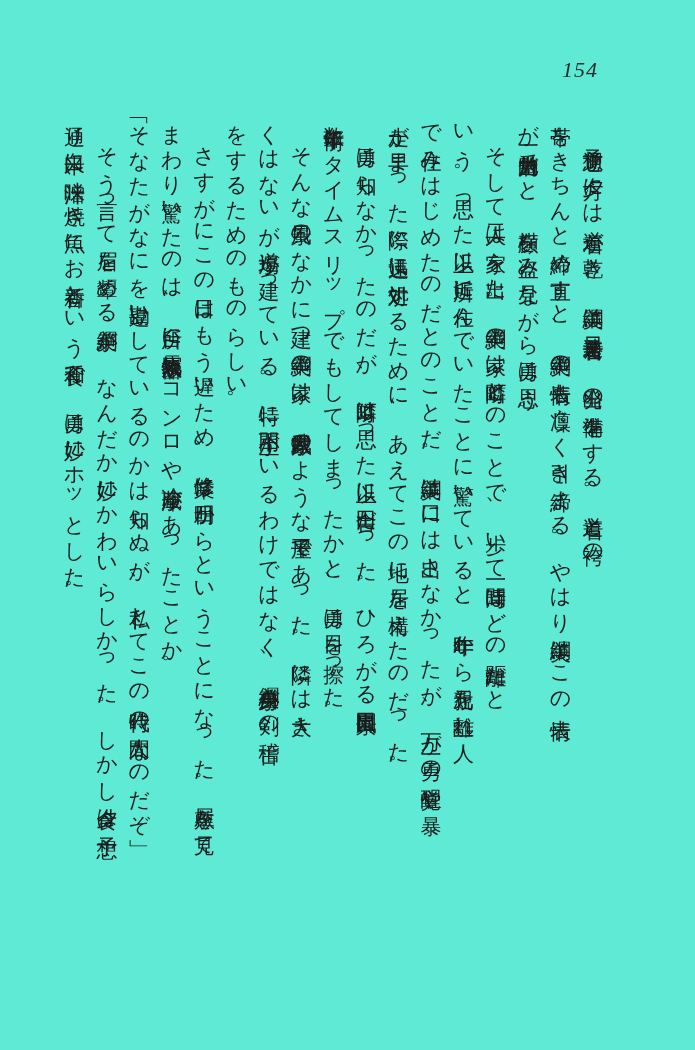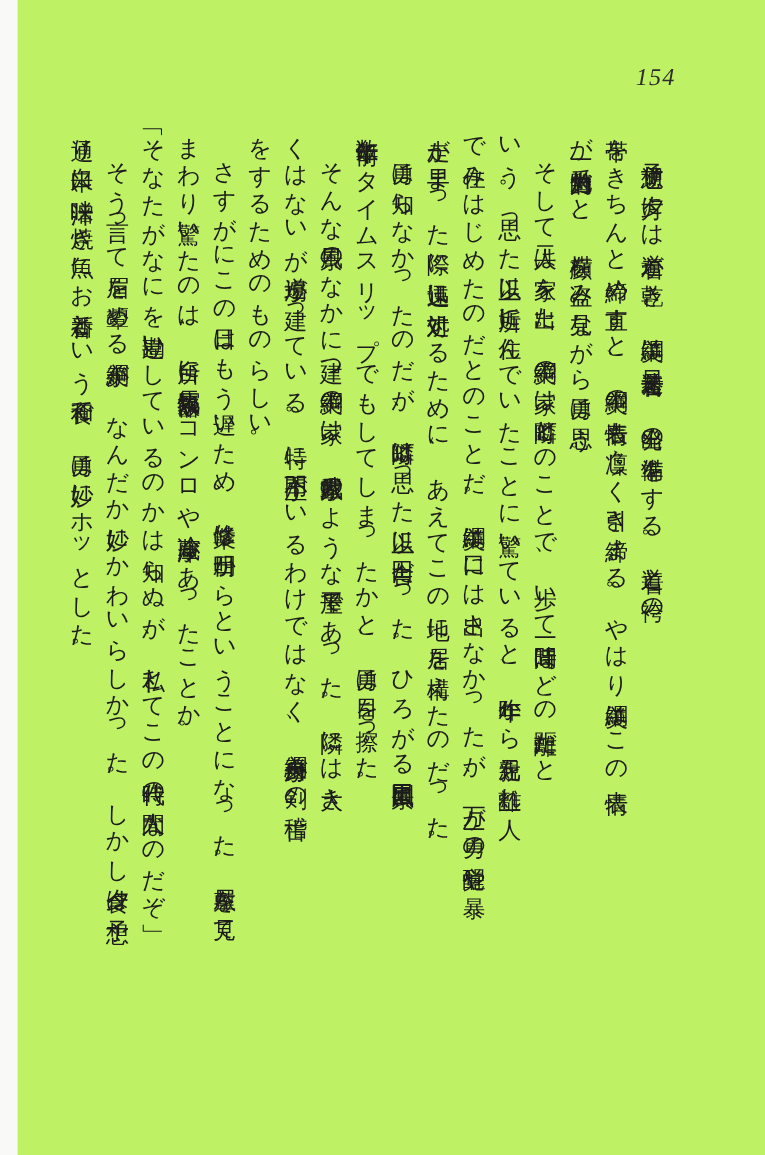--- a/index.html
+++ b/index.html
@@ -9,22 +9,21 @@
   body {
     width: 695px;
     height: 1050px;
     position: relative;
     background: #f9f9f8;
     overflow: hidden;
   }
   .book-page {
     position: absolute;
     inset: 0;
-    background: #bef264;
-    margin-left: 16px;
+    background: #5eead4;
   }
   .page-number {
     position: absolute;
     top: 57px;
     left: 562px;
     font-family: "Liberation Serif", "DejaVu Serif", serif;
     font-style: italic;
     font-size: 22px;
     letter-spacing: 1px;
     color: #2d2d2d;

